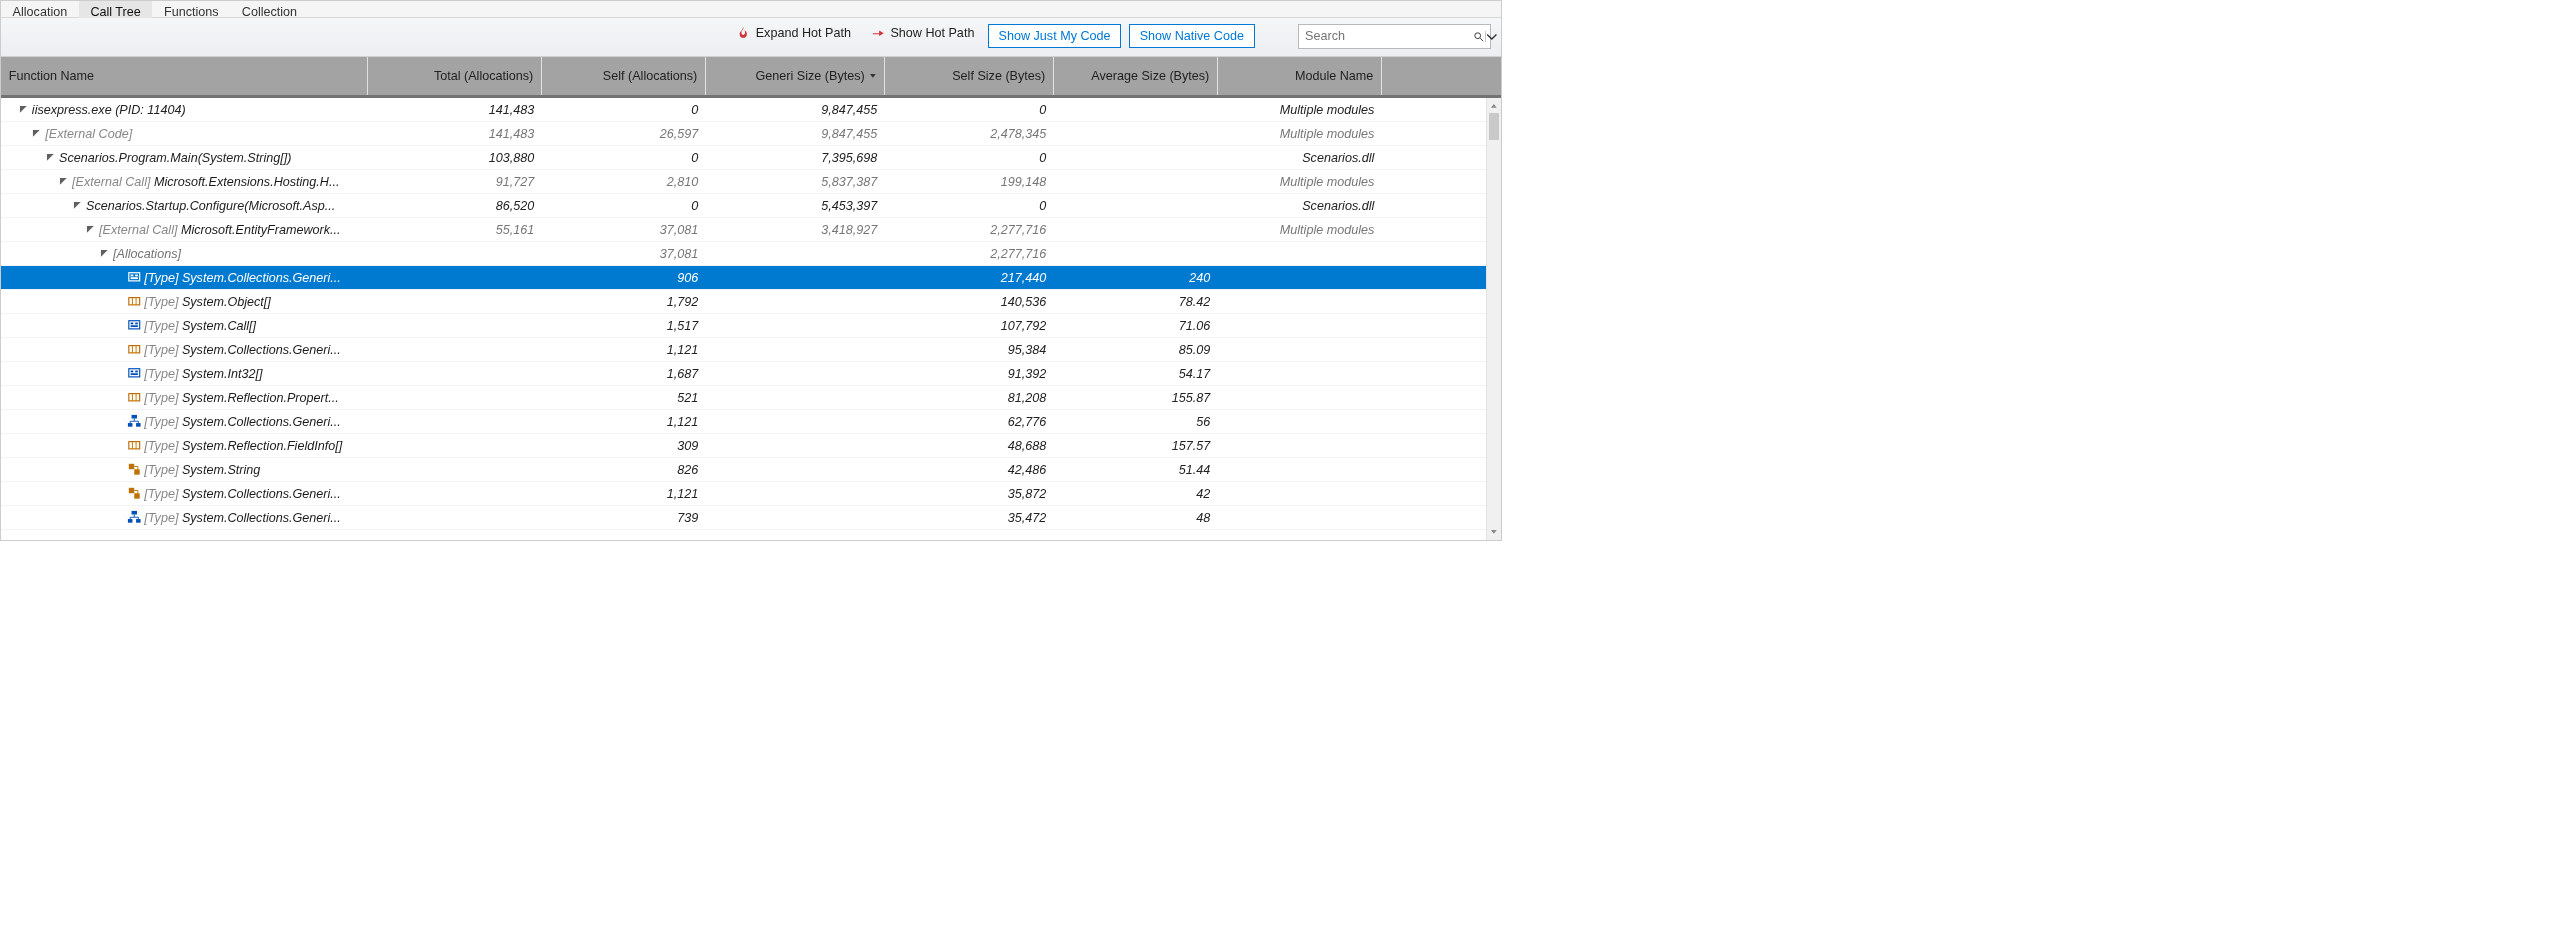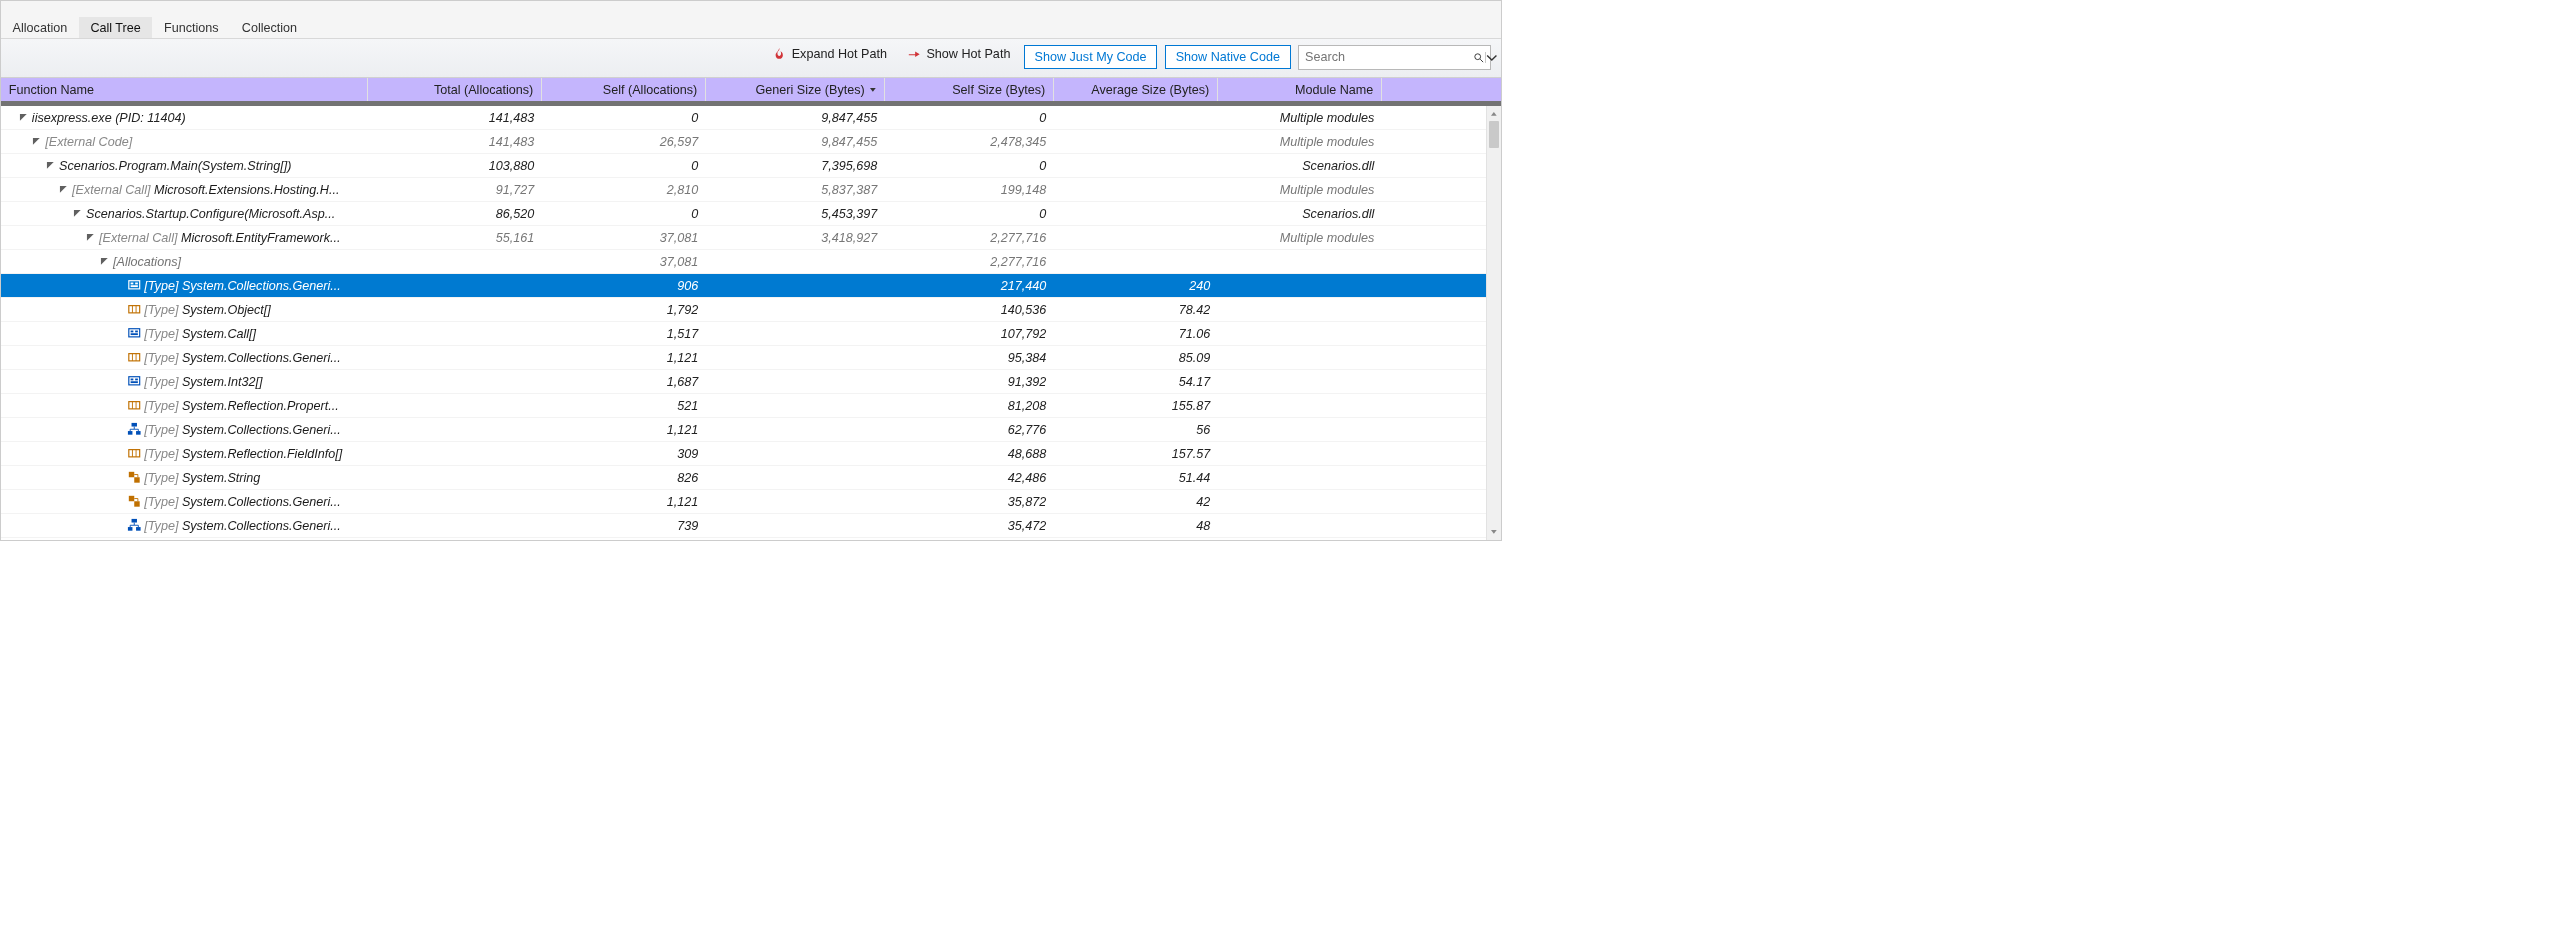--- a/index.html
+++ b/index.html
@@ -9,22 +9,22 @@
     font-size: 12.6px;
     color: #1b1b1b;
     background: #fff;
   }
   .app { width: 1502px; height: 541px; display: flex; flex-direction: column; border: 1px solid #ccc; background:#fff; }
   
   .tabs {
     display: flex;
     border-bottom: 1px solid #d8d8d8;
     background: #f5f5f5;
-    height: 38px;
-    align-items: flex-end;
+    height: 17px;
+    align-items: flex-start;
   }
   .tab {
     padding: 3.9px 11.6px 1.9px 11.6px;
     font-size: 12.6px;
     color: #333;
     cursor: pointer;
     border-bottom: 1.9px solid transparent;
   }
   .tab.active {
     background: #e6e6e6;
@@ -55,34 +55,35 @@
     padding: 3.9px 9.7px;
     font-size: 12.6px;
     cursor: pointer;
   }
   .searchwrap {
     display: flex; align-items: center;
     border: 1px solid #b8b8b8;
     background: #fff;
     height: 25px;
     width: 193px;
+    margin-left: 36px;
   }
   .searchwrap input {
     flex: 1; border: none; outline: none; padding: 1.9px 5.8px; font-size: 12.6px; color:#5a5a5a;
   }
   .search-icon { width: 23px; display:flex; align-items:center; justify-content:center; color:#333; cursor:pointer;}
   .search-dd { width:15.4px; display:flex; align-items:center; justify-content:center; color:#333; border-left:1px solid #c8c8c8; cursor:pointer;}
   .search-dd svg, .search-icon svg { width:11.6px; height:11.6px;}
   
   .gridhead {
     display: grid;
     grid-template-columns: 367px 174px 164px 179px 169px 164px 164px 19.3px;
-    height: 28px;
-    border-bottom: 5px solid #737373;
-    background: #c4b5fd;
+    height: 41px;
+    border-bottom: 3px solid #737373;
+    background: #a3a3a3;
     font-size: 12.6px;
     color: #222;
   }
   .gridhead .hcell {
     border-right: 1px solid #e1e1e1;
     padding: 3.9px 7.7px;
     white-space: nowrap; overflow:hidden; text-overflow: ellipsis;
     display:flex; align-items:center;
   }
   .gridhead .hcell.first { justify-content: flex-start; }

